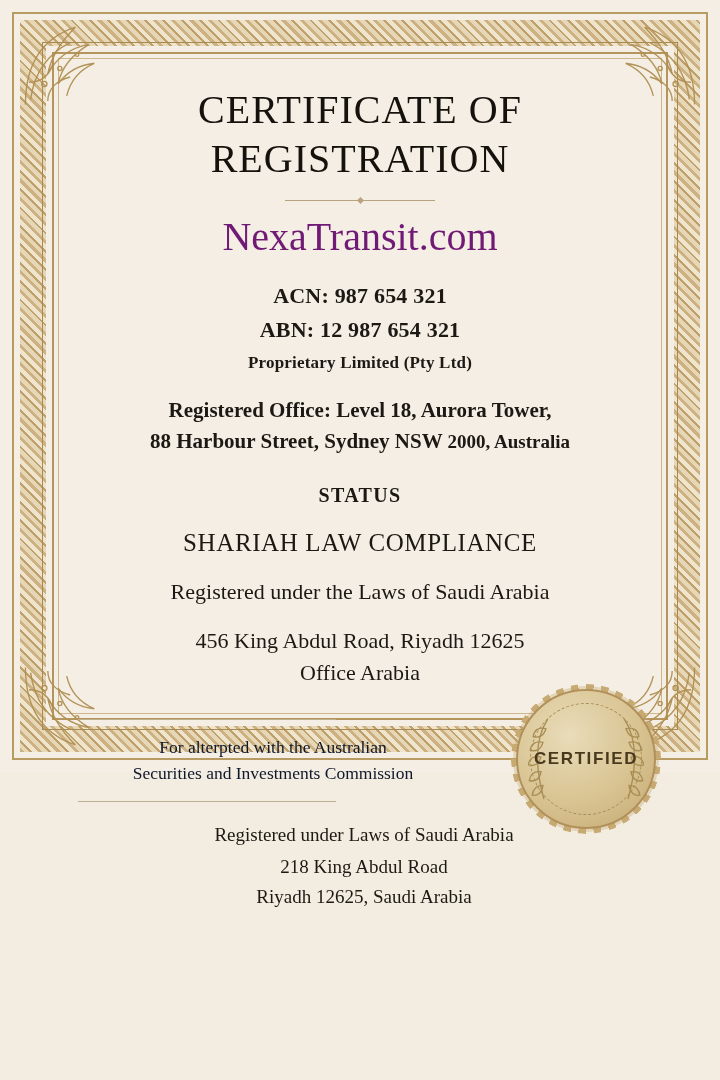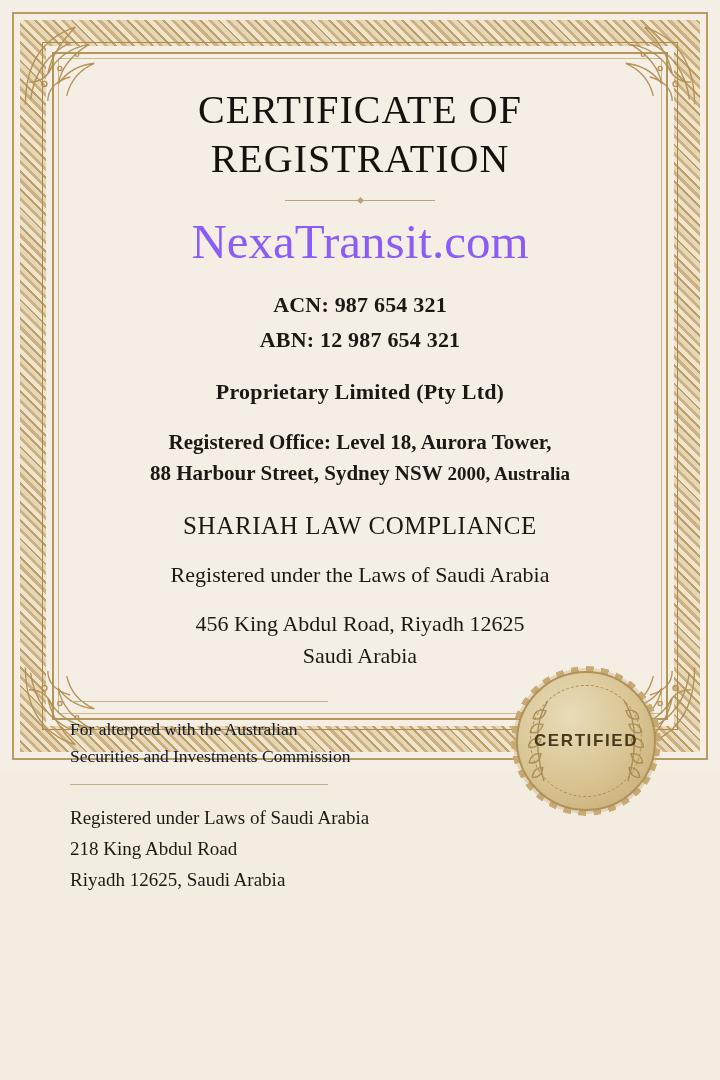--- a/index.html
+++ b/index.html
@@ -125,37 +125,37 @@
     left: 50%;
     top: -2px;
     width: 5px;
     height: 5px;
     margin-left: -2.5px;
     background: #b9a37d;
     transform: rotate(45deg);
   }
 
   .company {
-    font-size: 49px;
+    font-size: 40px;
     line-height: 1.1;
     margin: 6px 0 20px 0;
-    color: #8b5cf6;
+    color: #701a75;
   }
 
   .idline {
     font-size: 22px;
     font-weight: bold;
     line-height: 1.55;
     letter-spacing: .2px;
   }
 
   .entity-type {
-    font-size: 22px;
+    font-size: 17px;
     font-weight: bold;
-    margin-top: 22px;
+    margin-top: 6px;
     letter-spacing: .2px;
   }
 
   .office {
     font-size: 21px;
     font-weight: bold;
     line-height: 1.5;
     margin-top: 22px;
   }
   .office .small { font-size: 19px; font-weight: 600; }
@@ -184,21 +184,22 @@
     font-size: 22px;
     line-height: 1.45;
     margin-top: 20px;
     font-weight: 500;
   }
 
   
   .lower {
     position: relative;
     margin-top: 30px;
-    text-align: left;
+    text-align: center;
+    margin-left: 8px;
   }
 
   .divider {
     width: 258px;
     height: 1px;
     background: #bfae8f;
     margin: 0 0 14px 0;
   }
   .divider.second { margin: 14px 0 18px 0; }
 
@@ -341,28 +342,29 @@
     <div class="idline">ABN: 12 987 654 321</div>
 
     <div class="entity-type">Proprietary Limited (Pty Ltd)</div>
 
     <div class="office">
       <span>Registered Office: Level 18, Aurora Tower,</span><br>
       <span>88 Harbour Street, Sydney NSW</span>
       <span class="small">2000, Australia</span>
     </div>
 
+    <div class="status-label">STATUS</div>
 
     <div class="compliance">SHARIAH LAW COMPLIANCE</div>
 
     <div class="law-line">Registered under the Laws of Saudi Arabia</div>
 
     <div class="address">
       <span>456 King Abdul Road, Riyadh 12625</span><br>
-      <span>Saudi Arabia</span>
+      <span>Office Arabia</span>
     </div>
 
     <div class="lower">
 
       <div class="seal">
         <div class="seal-scallop"></div>
         <div class="seal-outer"></div>
         <div class="seal-ring"></div>
         <div class="seal-leaf left">
           <svg viewBox="0 0 26 90" fill="none" stroke="currentColor" stroke-width="1.4">

